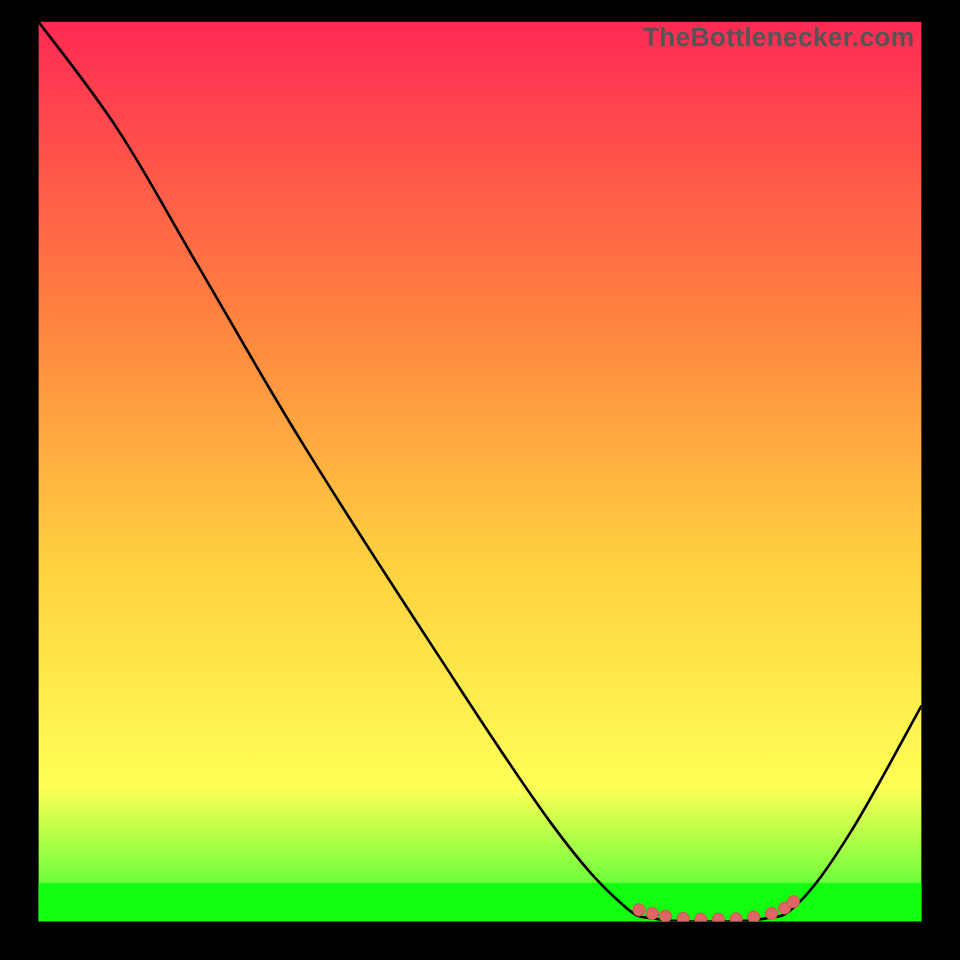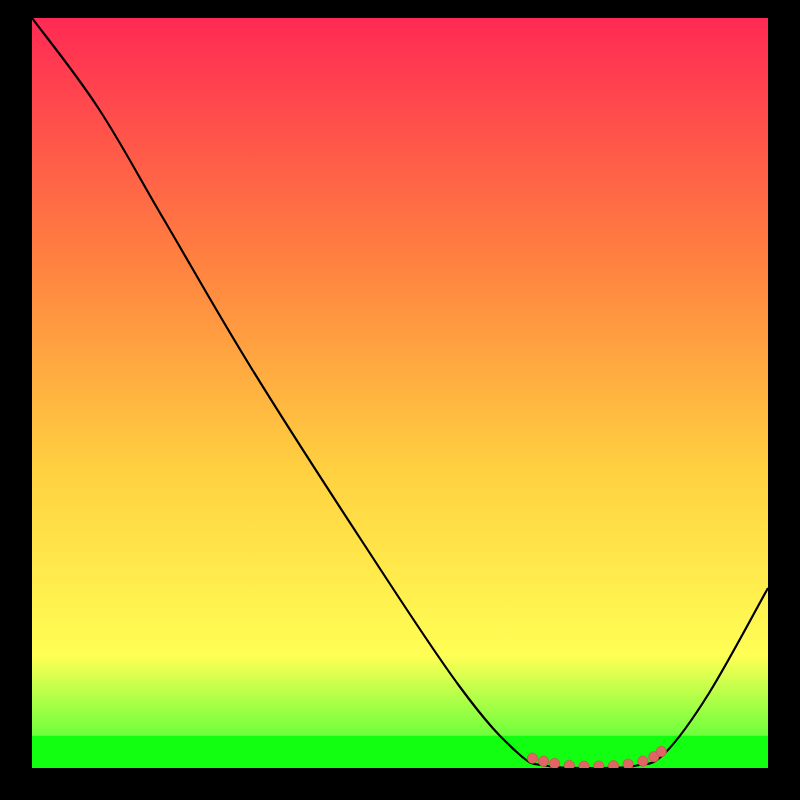--- a/index.html
+++ b/index.html
@@ -32,20 +32,21 @@
   svg {
     position: absolute;
     left: 0;
     top: 0;
   }
 </style>
 </head>
 <body>
 
 <div class="frame">
+  <div class="watermark">TheBottlenecker.com</div>
   <svg id="chart-svg" width="736" height="750" viewBox="0 0 736 750">
       <defs>
         <linearGradient id="bg-grad" x1="0" y1="0" x2="0" y2="1">
           <stop offset="0" stop-color="#ff2a54"></stop>
           <stop offset="0.32" stop-color="#ff8040"></stop>
           <stop offset="0.6" stop-color="#ffd040"></stop>
           <stop offset="0.85" stop-color="#ffff55"></stop>
           <stop offset="1" stop-color="#33ff33"></stop>
         </linearGradient>
       </defs>

